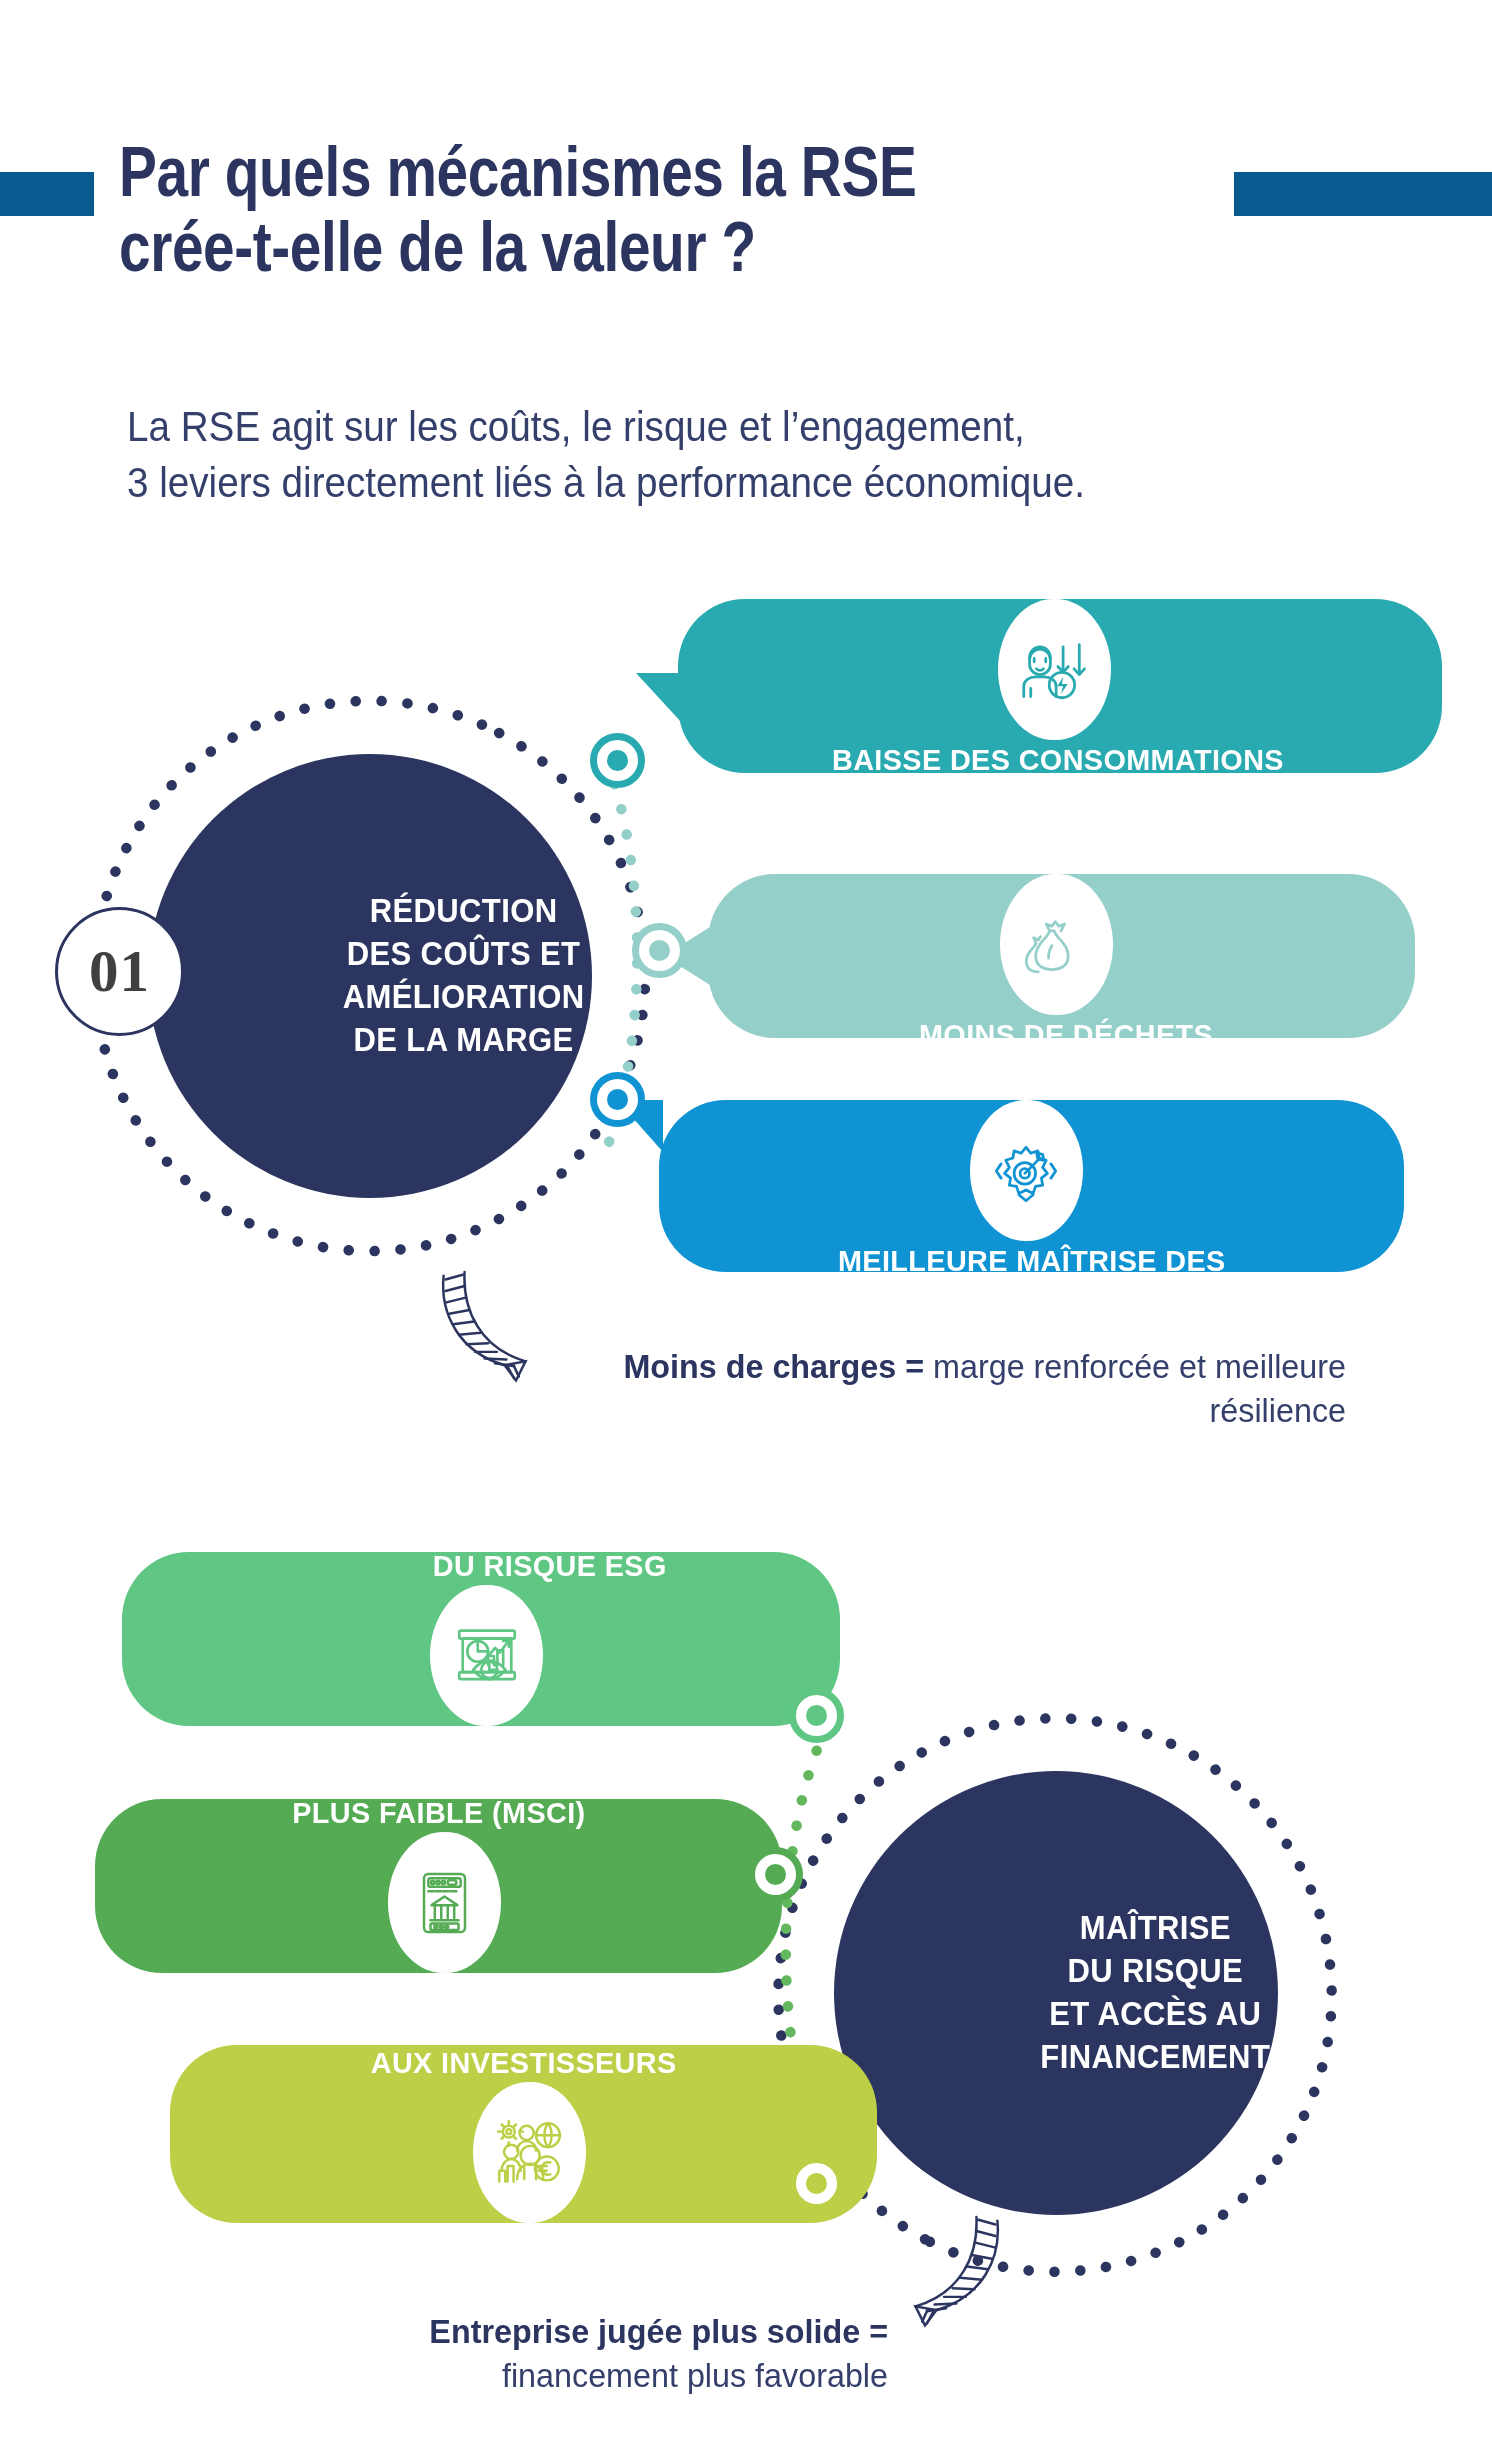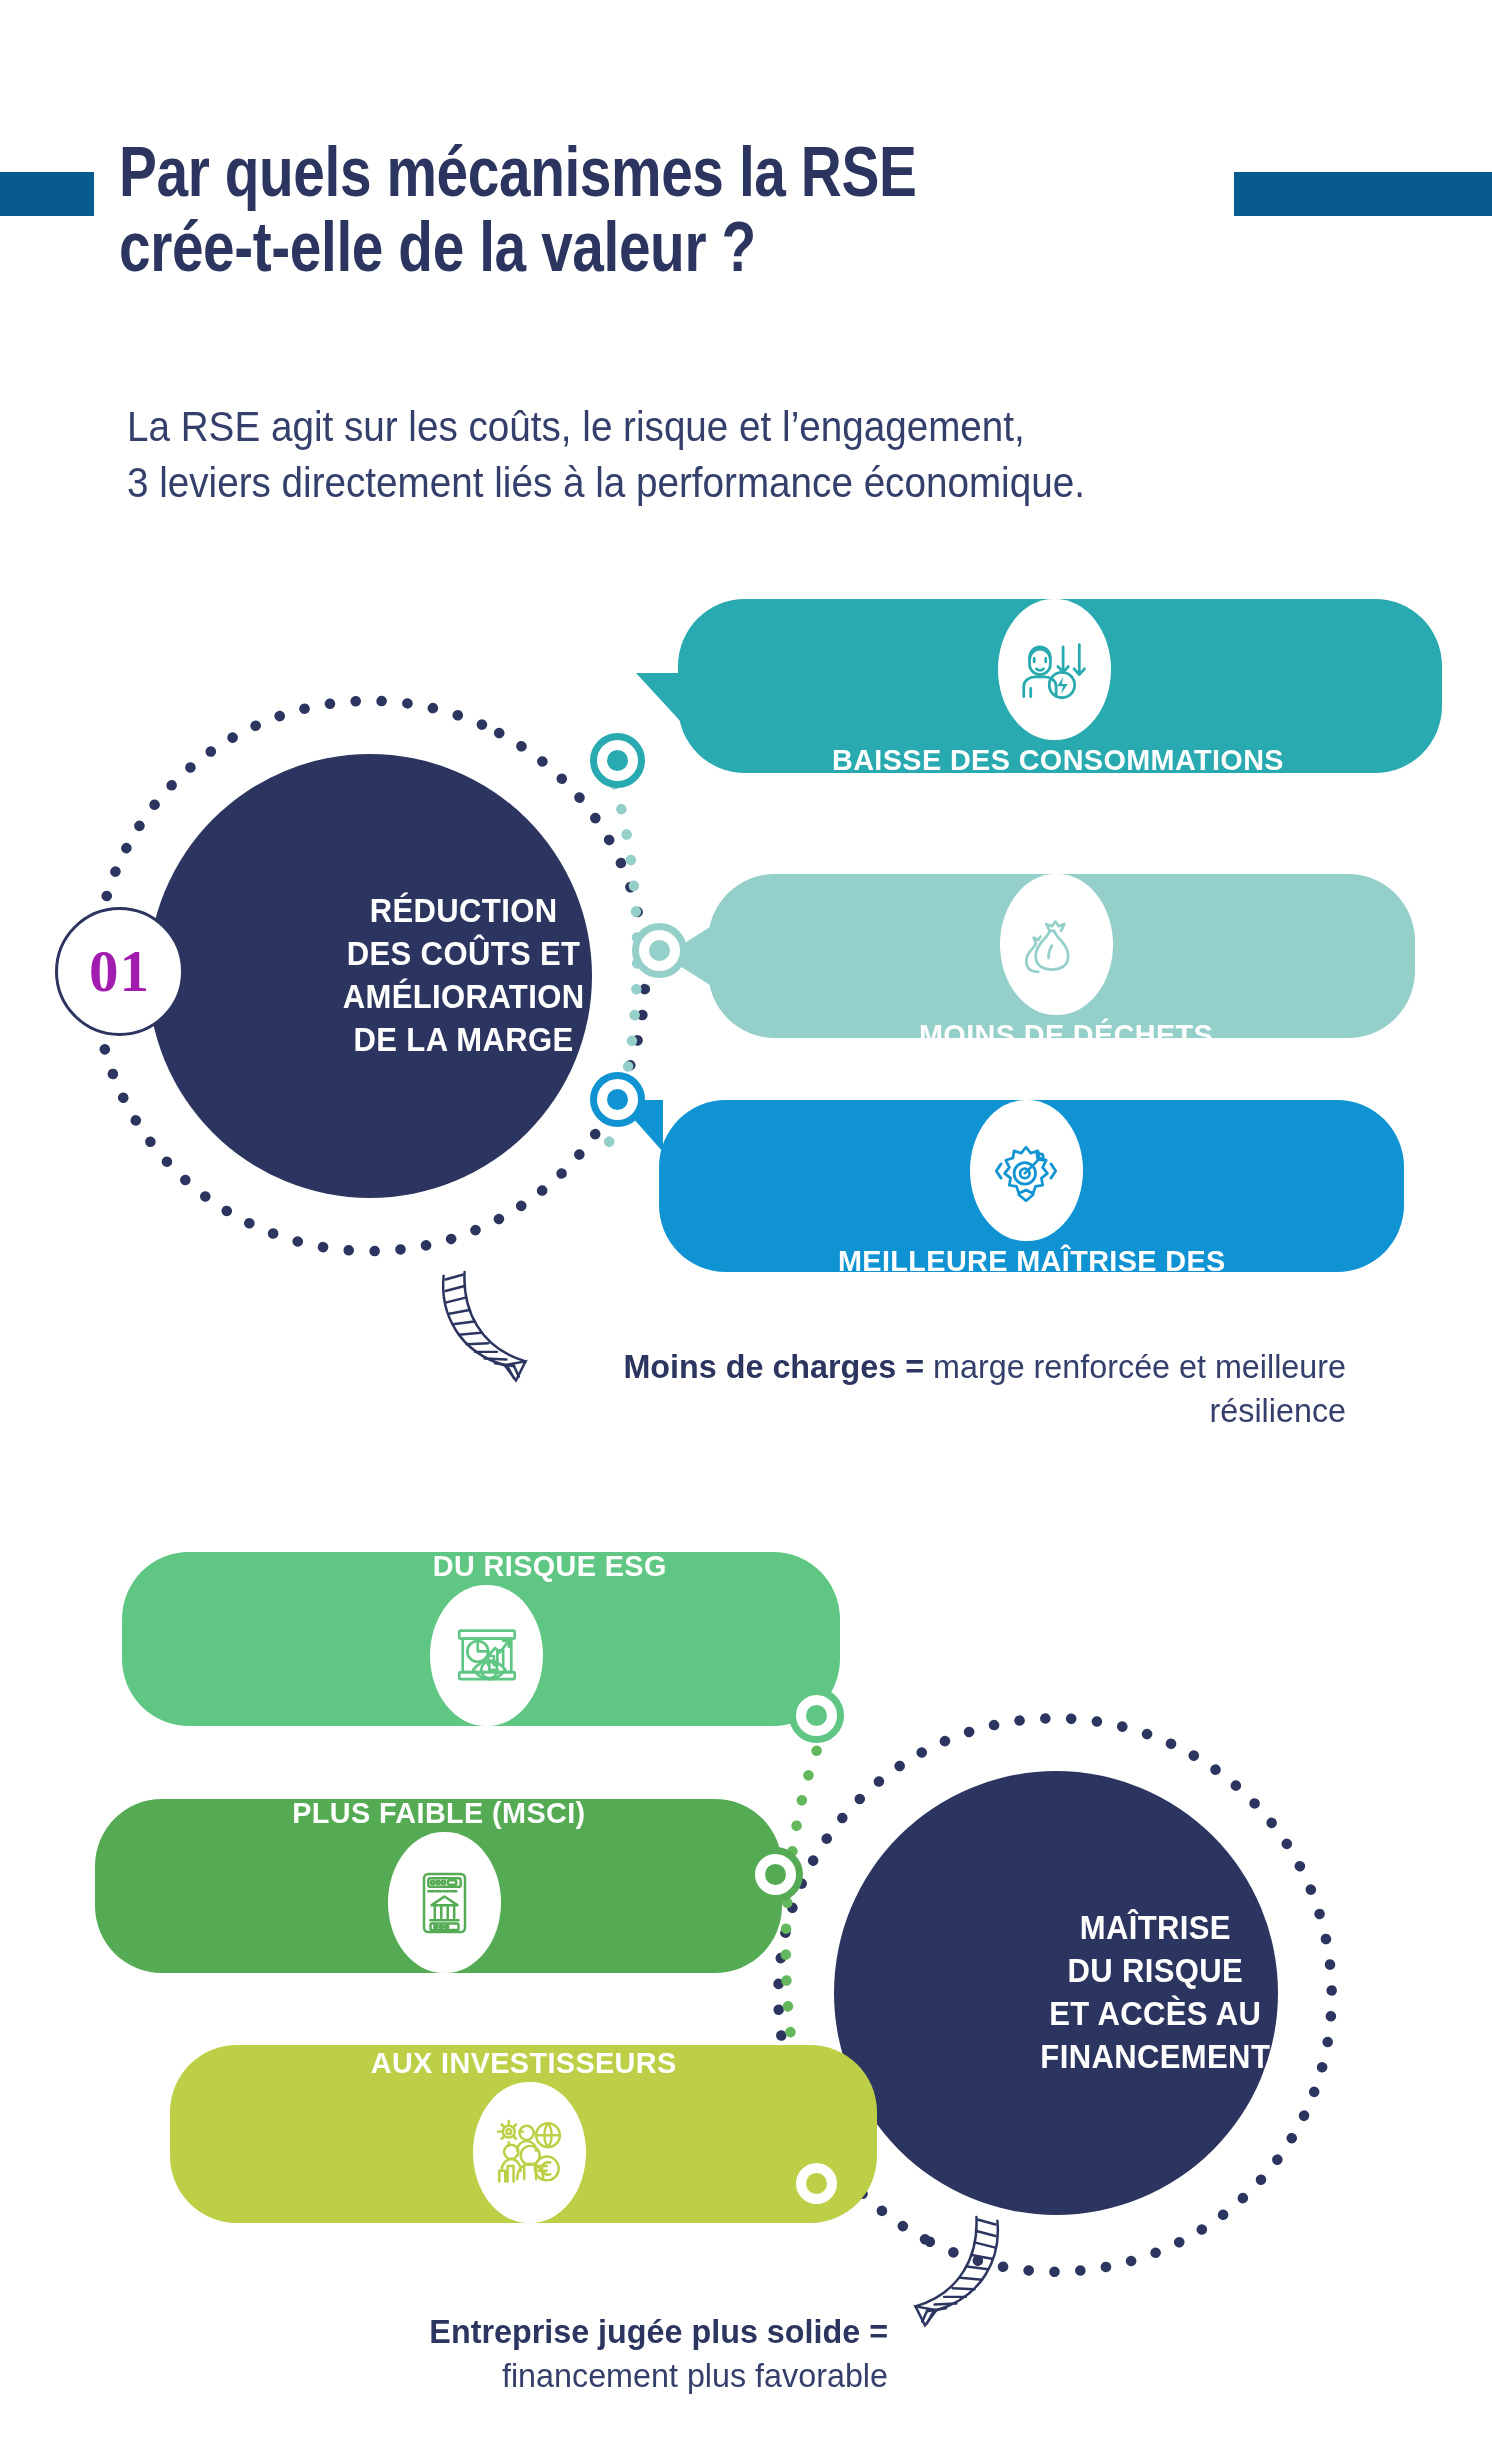--- a/index.html
+++ b/index.html
@@ -52,21 +52,21 @@
     letter-spacing:0.4px;white-space:pre-line;
     transform:scaleX(0.94);
   }
   #hub1{left:148px;top:754px;width:444px;height:444px;}
   #hub2{left:834px;top:1771px;width:444px;height:444px;}
 
   .badge{
     position:absolute;width:129px;height:129px;border-radius:50%;
     background:#ffffff;border:3.8px solid #2c355f;
     display:flex;align-items:center;justify-content:center;
-    color:#a21caf;font-family:"Liberation Serif",serif;font-weight:bold;
+    color:#404040;font-family:"Liberation Serif",serif;font-weight:bold;
     font-size:59px;letter-spacing:1px;
     box-sizing:border-box;z-index:6;
   }
   #badge1{left:55px;top:907px;}
   #badge2{left:1246px;top:1886px;}
 
   .arc{position:absolute;pointer-events:none;}
   #arc1{left:81px;top:687px;}
   #arc2{left:764px;top:1704px;}
 

